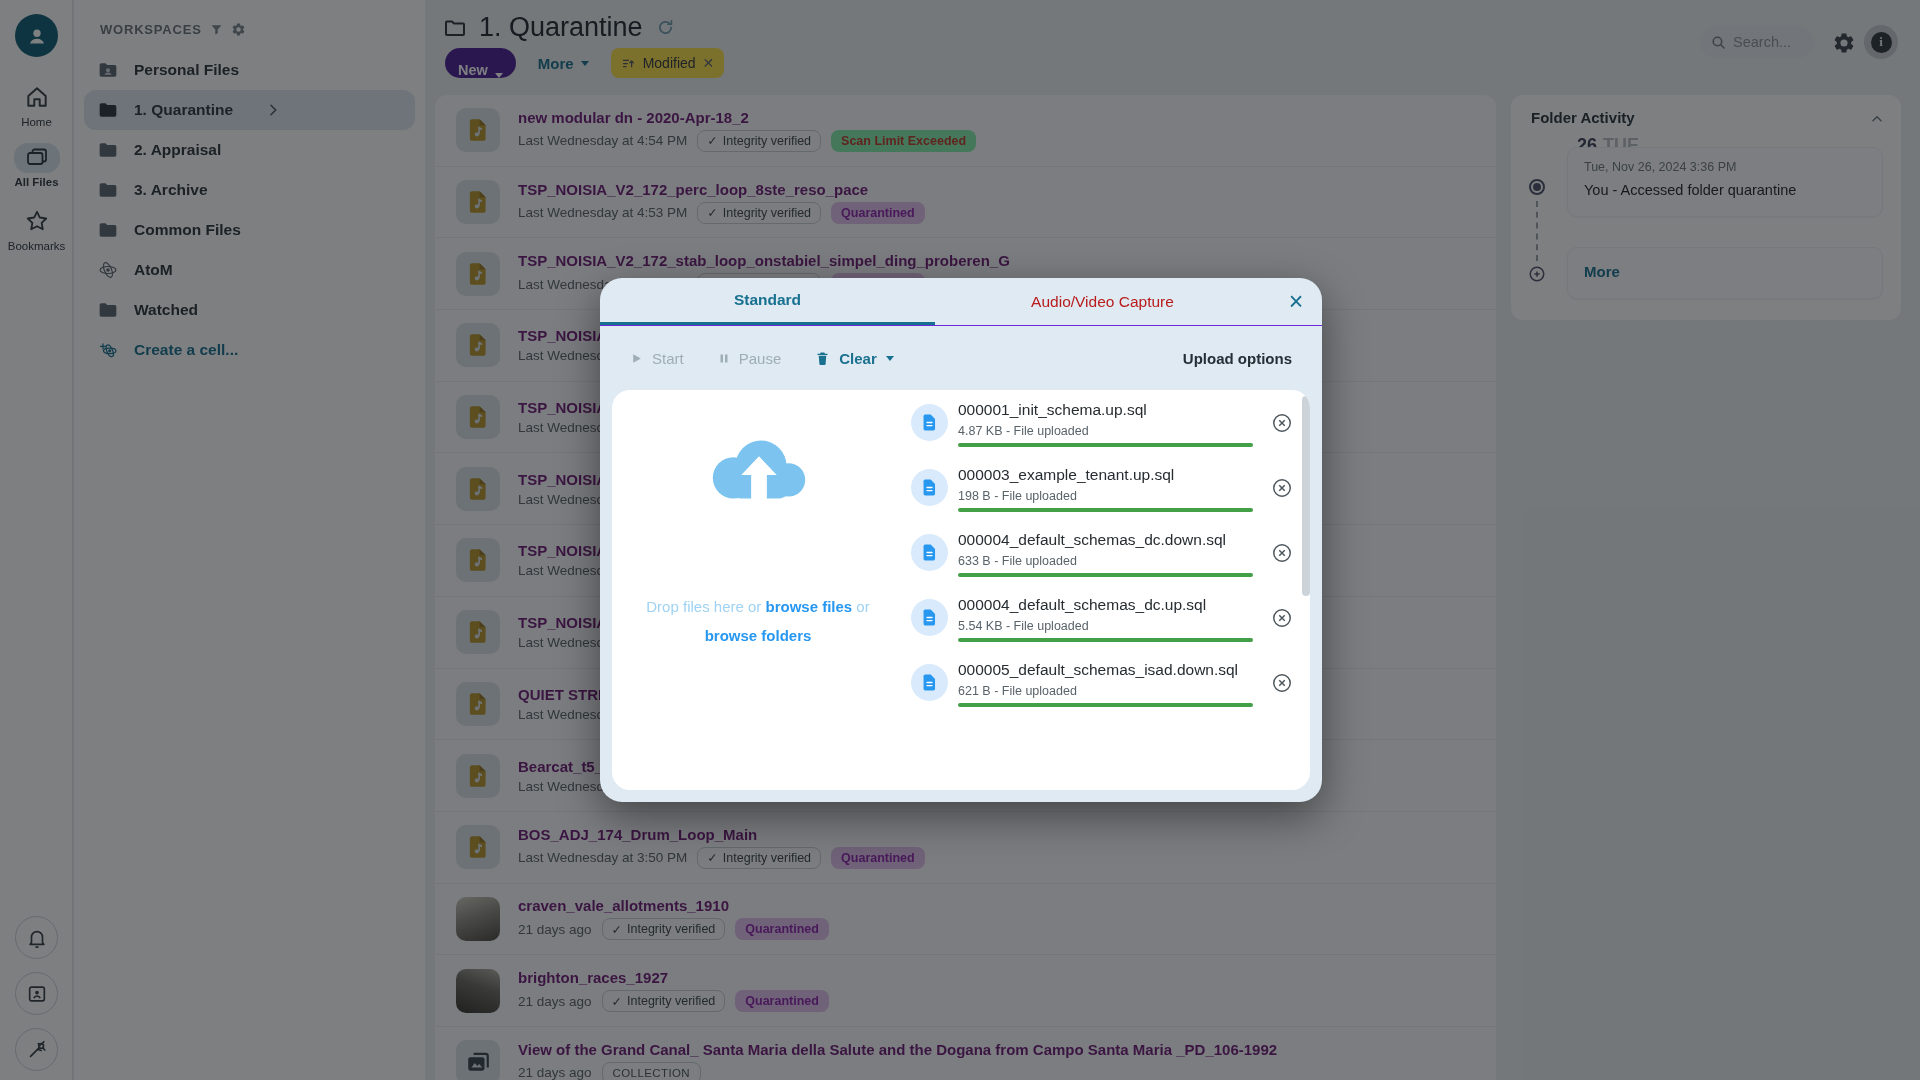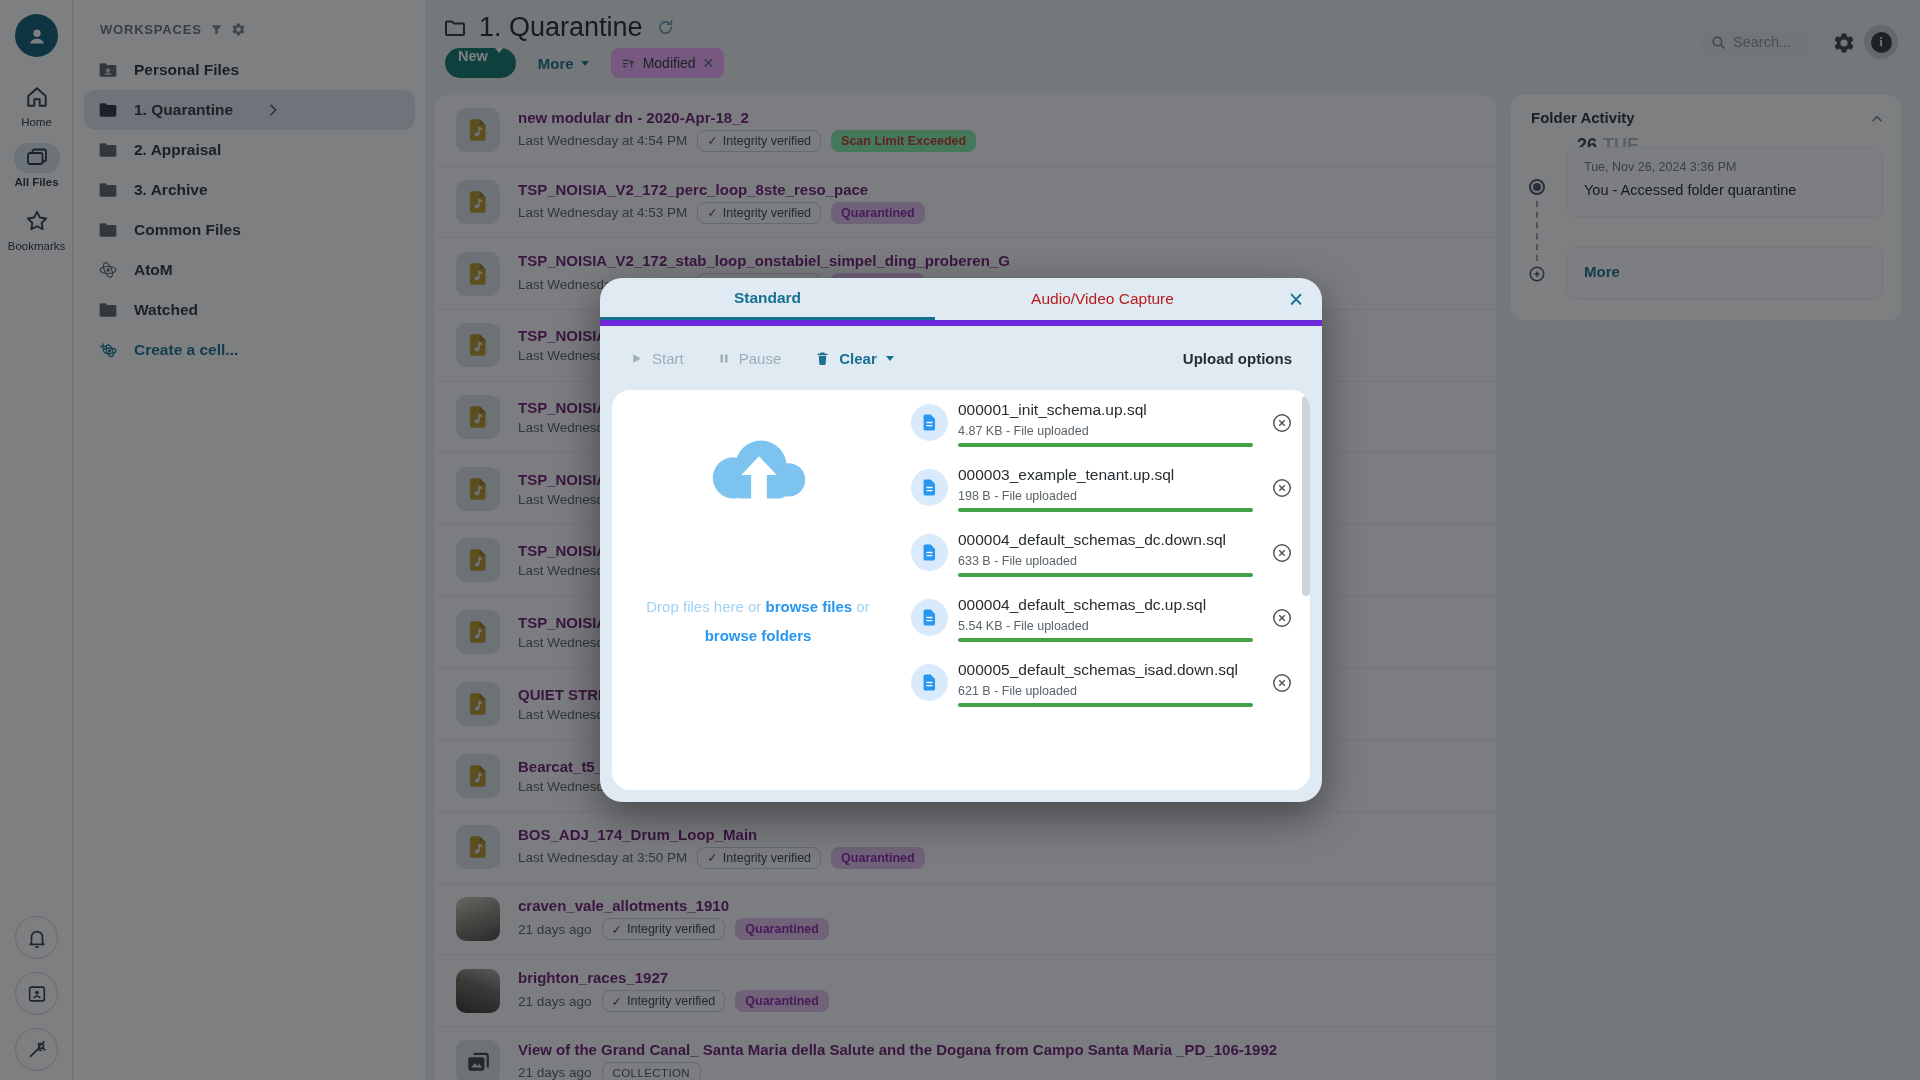--- a/index.html
+++ b/index.html
@@ -28,27 +28,27 @@
     font-size:15.5px; color:#2c343a; font-weight:600; }
   .wsitem .wic { width:20px; height:20px; display:inline-flex; }
   .wsitem.selected { background:#dfe7ee; border-radius:12px; margin:0 10px; padding-left:14px; }
   .wsitem.accent { color:#19708f; }
   .wsitem .chev { width:16px; height:16px; display:inline-flex; margin-left:16px; }
 
   
   .main-head { position:absolute; left:443px; top:12px; display:flex; align-items:center; gap:12px; z-index:1; }
   .main-head .ttl { font-size:27px; color:#20282e; }
   .actions { position:absolute; left:445px; top:48px; display:flex; align-items:center; gap:22px; z-index:1; }
-  .btn-new { background:#0f766e; color:#fff; font-size:14.5px; font-weight:700; border:none;
-    height:30px; padding:0 13px; border-radius:15px; display:flex; align-items:flex-start; gap:7px; }
+  .btn-new { background:#4c1d95; color:#fff; font-size:14.5px; font-weight:700; border:none;
+    height:30px; padding:0 13px; border-radius:15px; display:flex; align-items:flex-end; gap:7px; }
   .caret { width:0; height:0; border-left:4.5px solid transparent; border-right:4.5px solid transparent;
     border-top:5px solid currentColor; display:inline-block; }
   .btn-more { color:#19708f; font-size:15px; font-weight:700; background:none; border:none;
     display:flex; align-items:center; gap:7px; }
-  .chip-filter { background:#f0abfc; height:30px; border-radius:8px; display:flex; align-items:center;
+  .chip-filter { background:#fde047; height:30px; border-radius:8px; display:flex; align-items:center;
     gap:7px; padding:0 10px; font-size:14px; color:#2f373d; }
   .chip-filter .x { color:#5c666d; font-size:14px; }
 
   
   .search { position:absolute; left:1700px; top:26px; width:114px; height:32px; border-radius:16px;
     background:#e7eaed; display:flex; align-items:center; padding:0 10px; gap:6px; z-index:1; }
   .search input { border:none; background:transparent; outline:none; width:72px; font-size:14.5px; color:#5d676e;
     font-family:inherit; }
   .search input::placeholder { color:#8b949b; }
   .topgear { position:absolute; left:1832px; top:31px; width:24px; height:24px; z-index:1; }
@@ -98,21 +98,21 @@
   .tl-dot::after { content:""; width:8px; height:8px; border-radius:50%; background:#4c5166; }
   .tl-line { position:absolute; left:25px; top:106px; height:60px; border-left:2px dashed #9aa2aa; }
   .tl-plus { position:absolute; left:17px; top:170px; width:18px; height:18px; }
 
   
   .overlay { position:absolute; inset:0; background:rgba(14,18,22,.54); z-index:10; }
 
   
   .modal { position:absolute; left:600px; top:278px; width:722px; height:524px; background:#dfeaf3;
     border-radius:22px; z-index:20; box-shadow:0 14px 44px rgba(0,0,0,.45); }
-  .tabs { position:absolute; left:0; top:0; width:722px; height:48px; border-bottom:6px solid #6d28d9;
+  .tabs { position:absolute; left:0; top:0; width:722px; height:48px; border-bottom:1px solid #6d28d9;
     display:flex; }
   .tab { width:335px; display:flex; align-items:center; justify-content:center; font-size:15.5px; }
   .tab.active { color:#17708f; font-weight:700; border-bottom:3px solid #17708f; }
   .tab.inactive { color:#b91c1c; font-weight:500; }
   .tab-close { width:52px; display:flex; align-items:center; justify-content:center; color:#17708f;
     font-size:25px; font-weight:400; background:none; border:none; }
   .mtoolbar { position:absolute; left:0; top:48px; width:722px; height:64px; display:flex;
     align-items:center; padding:0 30px; gap:34px; }
   .tbtn { display:flex; align-items:center; gap:9px; font-size:15px; background:none; border:none; }
   .tbtn.disabled { color:#9fadb6; }

